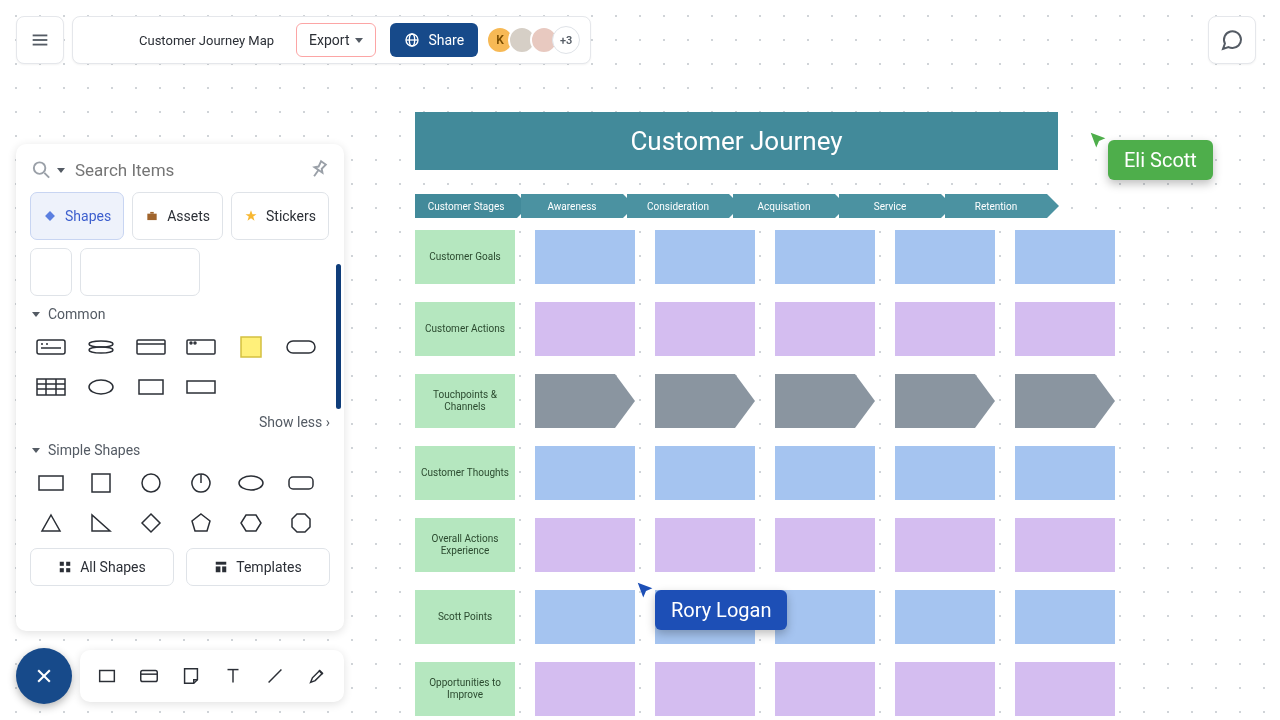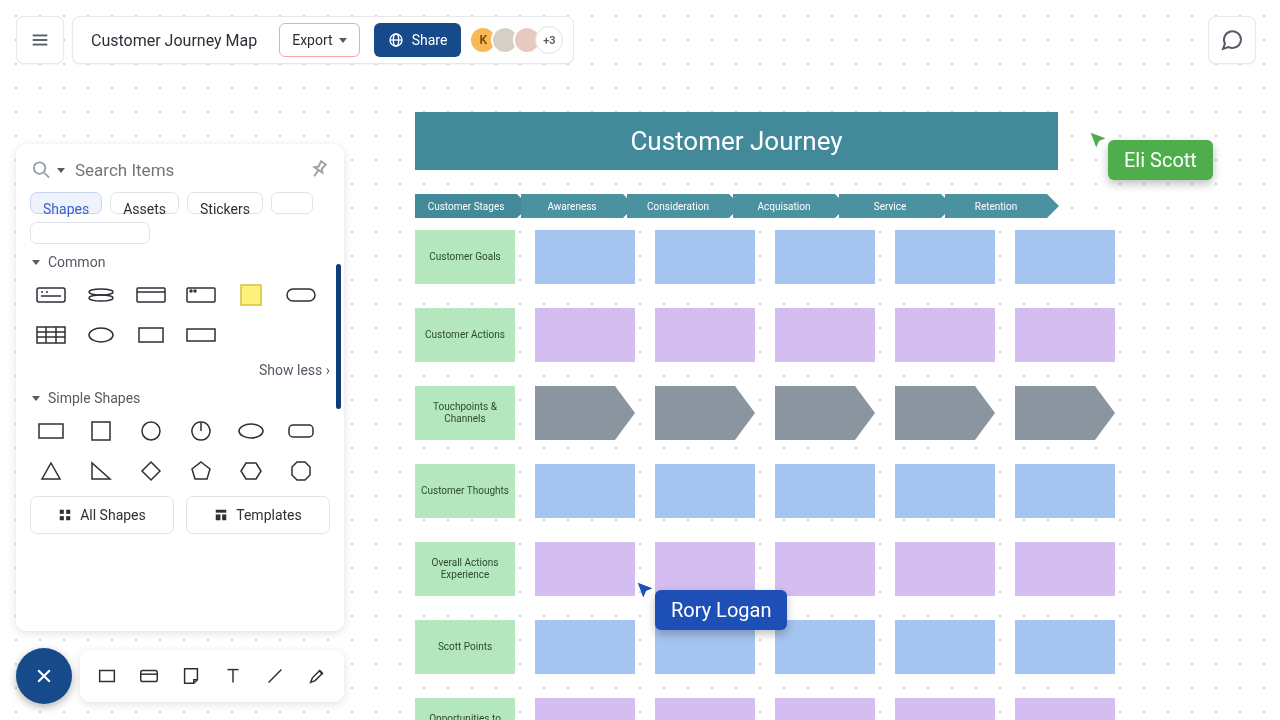--- a/index.html
+++ b/index.html
@@ -4,40 +4,40 @@
 <style>
 * { box-sizing: border-box; margin: 0; padding: 0; font-family: -apple-system, BlinkMacSystemFont, "Segoe UI", Roboto, sans-serif; }
 body { width: 1280px; height: 720px; background: #fff; position: relative; overflow: hidden; }
 .dotgrid { position: absolute; inset: 0; background-image: radial-gradient(circle, #d0d4d8 1px, transparent 1px); background-size: 24px 24px; background-position: 4px 4px; }
 
 
 .topbar { position: absolute; top: 16px; left: 16px; display: flex; gap: 8px; align-items: center; }
 .hamburger { width: 48px; height: 48px; background: #fff; border: 1px solid #e5e7eb; border-radius: 8px; display: flex; align-items: center; justify-content: center; cursor: pointer; box-shadow: 0 1px 2px rgba(0,0,0,.05); }
 .hamburger svg { width: 22px; height: 22px; stroke: #545b64; }
 .titlebox { height: 48px; background: #fff; border: 1px solid #e5e7eb; border-radius: 8px; display: flex; align-items: center; padding: 0 10px; gap: 14px; box-shadow: 0 1px 2px rgba(0,0,0,.05); }
-.doc-title { font-size: 16px; color: #2b2f36; padding: 0 8px; }
+.doc-title { font-size: 13px; color: #2b2f36; padding: 0 8px; margin-left: 48px; }
 .export-btn { height: 34px; background: #fff; border: 1px solid #fca5a5; border-radius: 6px; padding: 0 12px; display: flex; align-items: center; gap: 6px; font-size: 14px; color: #2b2f36; cursor: pointer; }
 .share-btn { height: 34px; background: #174a8a; border-radius: 6px; padding: 0 14px; display: flex; align-items: center; gap: 8px; color: #fff; font-size: 14px; cursor: pointer; }
 .avatars { display: flex; align-items: center; }
 .av { width: 28px; height: 28px; border-radius: 50%; border: 2px solid #fff; margin-left: -6px; display: flex; align-items: center; justify-content: center; font-size: 12px; font-weight: 600; }
 .av1 { background: #f7b955; color: #7a4d00; }
 .av2 { background: #d6cfc6; }
 .av3 { background: #e8c9c0; }
 .avmore { background: #fff; border: 1px solid #dfe3e8; color: #545b64; font-size: 11px; }
 
 .chat-btn { position: absolute; top: 16px; right: 24px; width: 48px; height: 48px; background: #fff; border: 1px solid #e5e7eb; border-radius: 8px; display: flex; align-items: center; justify-content: center; cursor: pointer; box-shadow: 0 1px 2px rgba(0,0,0,.05); }
 
 
 .panel { position: absolute; top: 144px; left: 16px; width: 328px; height: 487px; background: #fff; border-radius: 10px; box-shadow: 0 2px 10px rgba(0,0,0,.12); padding: 14px 14px 8px; overflow: hidden; }
 .search-row { display: flex; align-items: center; gap: 10px; margin-bottom: 10px; }
 .search-row svg { width: 24px; height: 24px; stroke: #9aa0a8; }
 .search-in { flex: 1; border: none; font-size: 17px; color: #9aa0a8; outline: none; }
 .pin { width: 20px; height: 20px; color: #9aa0a8; transform: rotate(35deg); }
 .tabs { display: flex; gap: 8px; margin-bottom: 8px; flex-wrap: wrap; }
-.tab { height: 22px; border: 1px solid #dfe3e8; border-radius: 7px; padding: 0 12px; display: flex; align-items: center; gap: 8px; font-size: 14px; color: #2b2f36; cursor: pointer; background: #fff; flex-direction: column; }
+.tab { height: 48px; border: 1px solid #dfe3e8; border-radius: 7px; padding: 0 12px; display: flex; align-items: center; gap: 8px; font-size: 14px; color: #2b2f36; cursor: pointer; background: #fff; }
 .tab.active { background: #eef2fb; border-color: #c8d5f2; color: #3d5fce; }
 .sec-head { display: flex; align-items: center; gap: 8px; font-size: 14px; color: #545b64; margin: 10px 2px 10px; }
 .shape-grid { display: grid; grid-template-columns: repeat(6, 42px); gap: 10px 8px; margin-bottom: 6px; }
 .sg { width: 42px; height: 30px; display: flex; align-items: center; justify-content: center; }
 .sg svg { stroke: #2b2f36; fill: none; stroke-width: 1.5; }
 .showless { text-align: right; font-size: 14px; color: #545b64; padding: 6px 0 2px; cursor: pointer; }
 .panel-btns { display: flex; gap: 12px; margin-top: 10px; }
 .pbtn { flex: 1; height: 38px; border: 1px solid #dfe3e8; border-radius: 7px; display: flex; align-items: center; justify-content: center; gap: 8px; font-size: 14px; color: #2b2f36; cursor: pointer; background: #fff; }
 .scrollbar { position: absolute; right: 3px; top: 120px; width: 5px; height: 145px; background: #0f3d7a; border-radius: 3px; }
 
@@ -50,21 +50,21 @@
 
 
 .canvas { position: absolute; left: 415px; top: 112px; }
 .title-band { width: 643px; height: 58px; background: #428a9a; color: #fff; display: flex; align-items: center; justify-content: center; font-size: 26px; font-weight: 400; }
 .stages { display: flex; gap: 4px; margin-top: 24px; }
 .stage { width: 102px; height: 24px; position: relative; background: #4b92a1; color: #fff; font-size: 10px; display: flex; align-items: center; justify-content: center; }
 .stage.first { background: #428a9a; }
 .stage::after { content: ""; position: absolute; right: -12px; top: 0; border-left: 12px solid #4b92a1; border-top: 12px solid transparent; border-bottom: 12px solid transparent; }
 .stage.first::after { border-left-color: #428a9a; }
 .rows { margin-top: 12px; }
-.row { display: flex; gap: 20px; margin-bottom: 24px; }
+.row { display: flex; gap: 20px; margin-bottom: 18px; }
 .rowlabel { width: 100px; height: 54px; background: #b5e7bf; color: #2b4a2f; font-size: 10px; display: flex; align-items: center; justify-content: center; text-align: center; padding: 0 4px; line-height: 1.2; }
 .cell { width: 100px; height: 54px; }
 .blue { background: #a5c4f0; }
 .purple { background: #d4bdf0; }
 .arrow-cell { width: 100px; height: 54px; position: relative; }
 .arrow-shape { position: absolute; inset: 0; background: #8a95a0; clip-path: polygon(0 0, 80% 0, 100% 50%, 80% 100%, 0 100%); }
 
 
 .cursor-tag { position: absolute; display: flex; align-items: flex-start; }
 .cursor-tag svg { width: 22px; height: 22px; }

